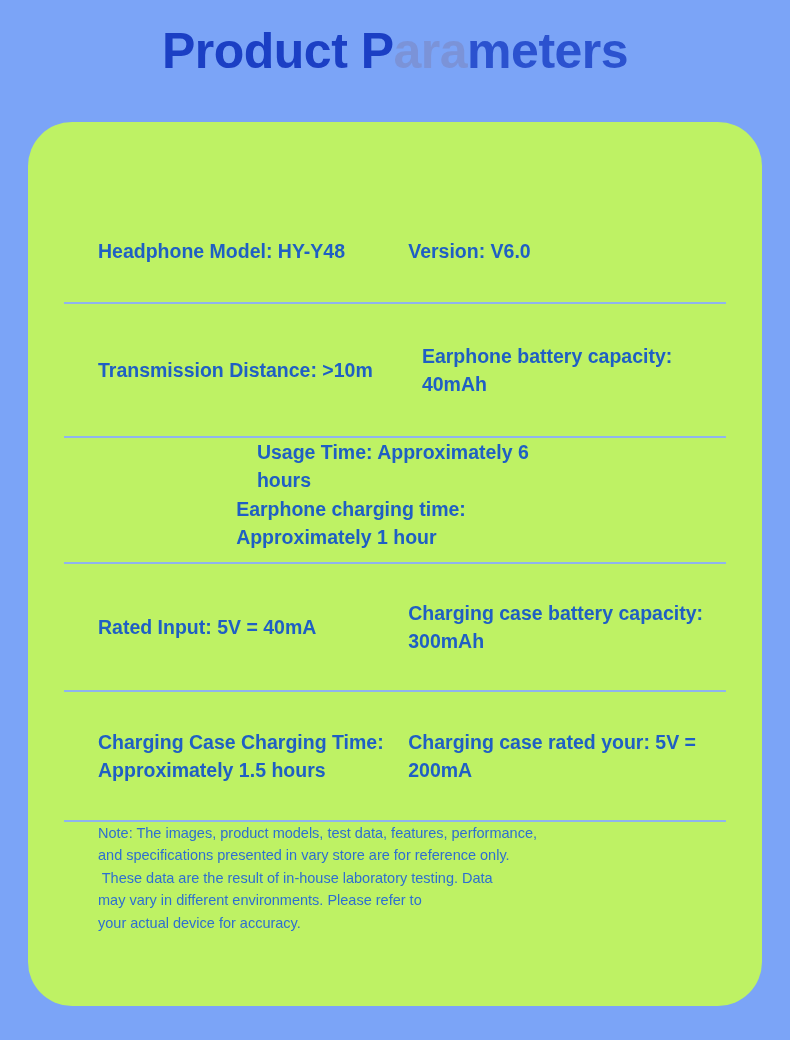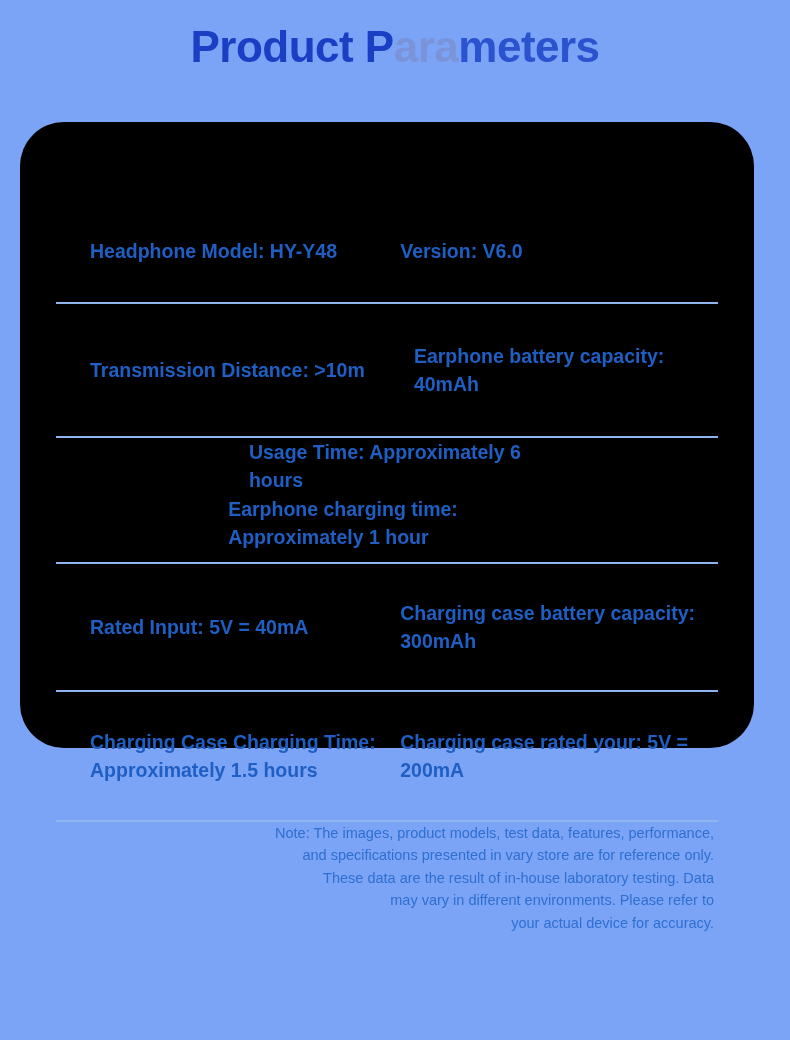--- a/index.html
+++ b/index.html
@@ -14,38 +14,38 @@
     overflow: hidden;
   }
   .page {
     position: relative;
     width: 790px;
     height: 1040px;
     box-sizing: border-box;
   }
   .title {
     text-align: center;
-    font-size: 44px;
+    font-size: 50px;
     font-weight: bold;
     letter-spacing: -0.5px;
     padding-top: 22px;
     color: #1e46c8;
     white-space: nowrap;
   }
   .title .part-a { color: #1b3fc4; }
   .title .part-b { color: #7b93d8; }
   .title .part-c { color: #2b52cf; }
 
   .card {
     position: absolute;
-    left: 20px;
+    left: 28px;
     top: 122px;
     width: 734px;
-    height: 626px;
-    background: #000000;
+    height: 884px;
+    background: #bef264;
     border-radius: 44px;
     box-sizing: border-box;
     padding: 0 36px;
   }
 
   .rows {
     position: absolute;
     left: 36px;
     right: 36px;
     top: 78px;
@@ -79,21 +79,21 @@
   .note {
     position: absolute;
     left: 70px;
     right: 40px;
     top: 700px;
     color: #2e6fd0;
     font-size: 14.5px;
     line-height: 1.55;
     font-weight: 500;
   }
-  .note div { white-space: pre; text-align: right; }
+  .note div { white-space: pre; }
 </style>
 </head>
 <body>
 
 <div class="page">
 
   <div class="title">
     <span class="part-a">Product P</span><span class="part-b">ara</span><span class="part-c">meters</span>
   </div>
 

